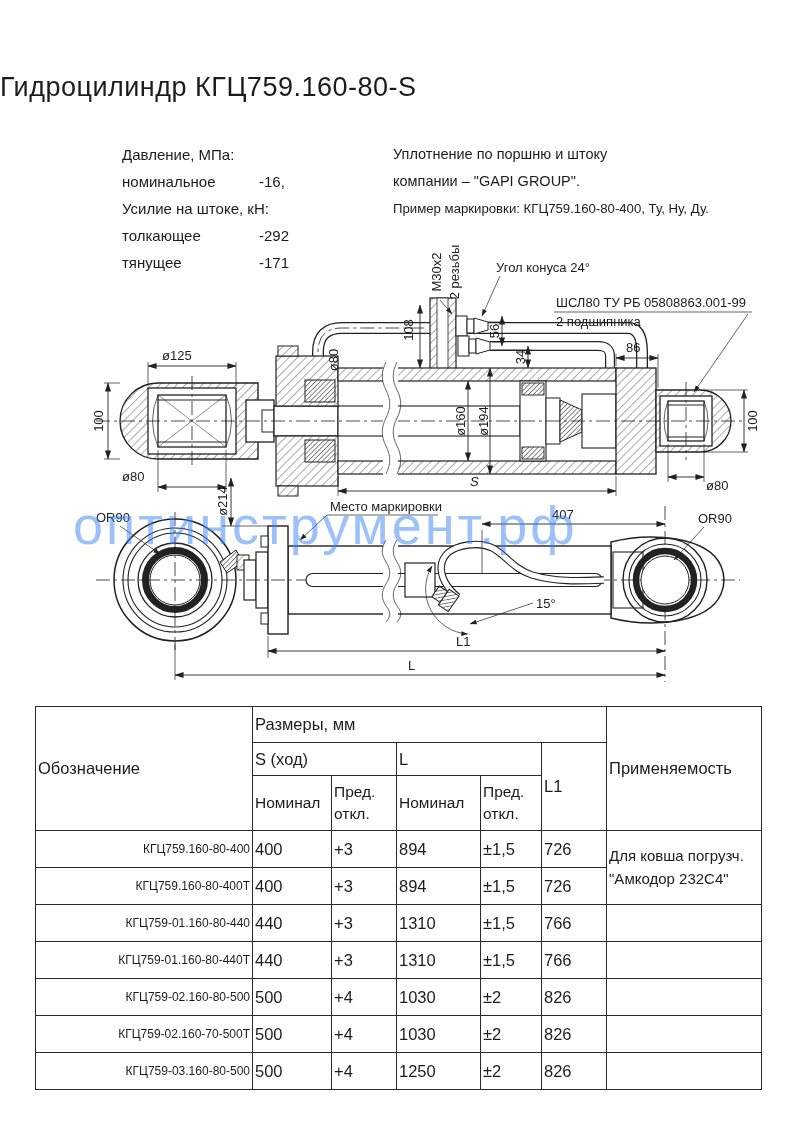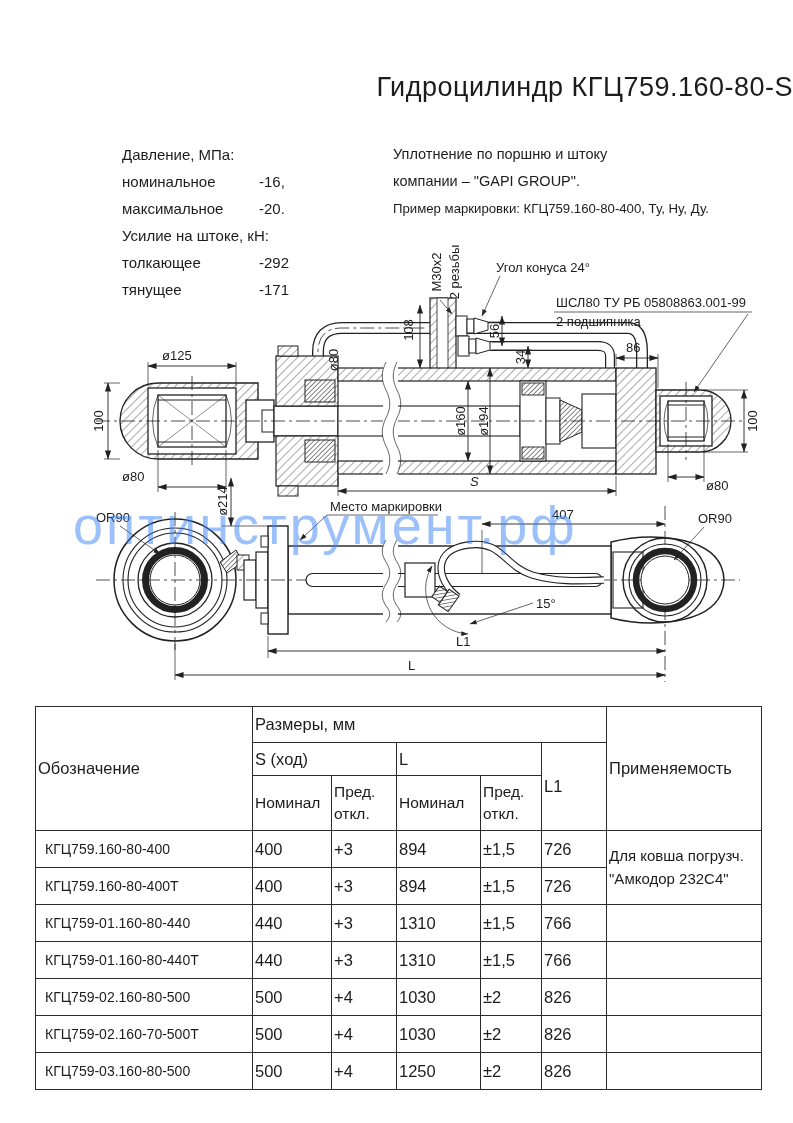--- a/index.html
+++ b/index.html
@@ -1,46 +1,45 @@
 <!DOCTYPE html>
 <html><head>
 <meta charset="utf-8">
 <style>
   html,body{margin:0;padding:0}
   body{width:793px;height:1123px;background:#fff;position:relative;
        font-family:"Liberation Sans",sans-serif;color:#1c1c1c;overflow:hidden}
   .abs{position:absolute}
-  #title{top:72px;left:0;width:793px;text-align:right;font-size:27px;letter-spacing:.5px}
+  #title{top:72px;left:0;width:793px;text-align:left;font-size:27px;letter-spacing:.5px}
   .spec{font-size:15px;line-height:27px}
   .spec .val{position:absolute;left:137px;top:0;white-space:nowrap}
   .specrow{position:relative}
   #specR{font-size:14.5px;line-height:27px}
   #specR .l3{font-size:13.2px}
   #wm{top:494px;left:73px;font-size:54px;letter-spacing:3px;color:#3b82f6;opacity:.5;
       white-space:nowrap;pointer-events:none;z-index:5}
   svg text{font-family:"Liberation Sans",sans-serif;fill:#1c1c1c;font-size:13px}
   .dim{stroke:#222;stroke-width:.9;fill:none}
   .thin{stroke:#222;stroke-width:.7;fill:none}
   .cl{stroke:#222;stroke-width:.8;fill:none;stroke-dasharray:14 4 3 4}
   .ol{stroke:#222;fill:#fff}
   table{border-collapse:collapse;table-layout:fixed;font-size:16.5px}
   td{border:1.6px solid #2a2a2a;vertical-align:middle;padding:0 2px;overflow:hidden}
-  td.des{text-align:left;padding-left:9px;font-size:14px}
+  td.des{text-align:right;padding-left:9px;font-size:12px}
   tr.h3 td{font-size:15.5px;line-height:1.45}
   td.app{font-size:15px;line-height:1.5}
 </style>
 </head>
 <body>
 
 <div class="abs" id="title">Гидроцилиндр КГЦ759.160-80-S</div>
 
 <div class="abs spec" style="top:141px;left:122px;width:260px">
   <div>Давление, МПа:</div>
   <div class="specrow"><span>номинальное</span><span class="val">-16,</span></div>
-  <div class="specrow"><span>максимальное</span><span class="val">-20.</span></div>
   <div>Усилие на штоке, кН:</div>
   <div class="specrow"><span>толкающее</span><span class="val">-292</span></div>
   <div class="specrow"><span>тянущее</span><span class="val">-171</span></div>
 </div>
 
 <div class="abs" id="specR" style="top:141px;left:393px;width:370px">
   <div>Уплотнение по поршню и штоку</div>
   <div>компании – "GAPI GROUP".</div>
   <div class="l3">Пример маркировки: КГЦ759.160-80-400, Ту, Ну, Ду.</div>
 </div>

